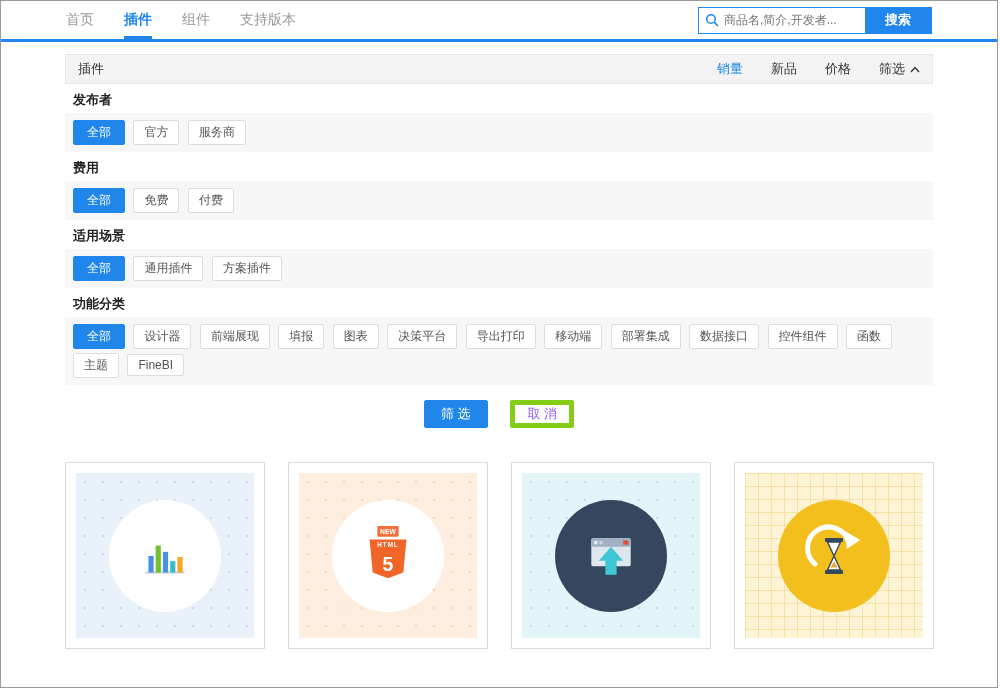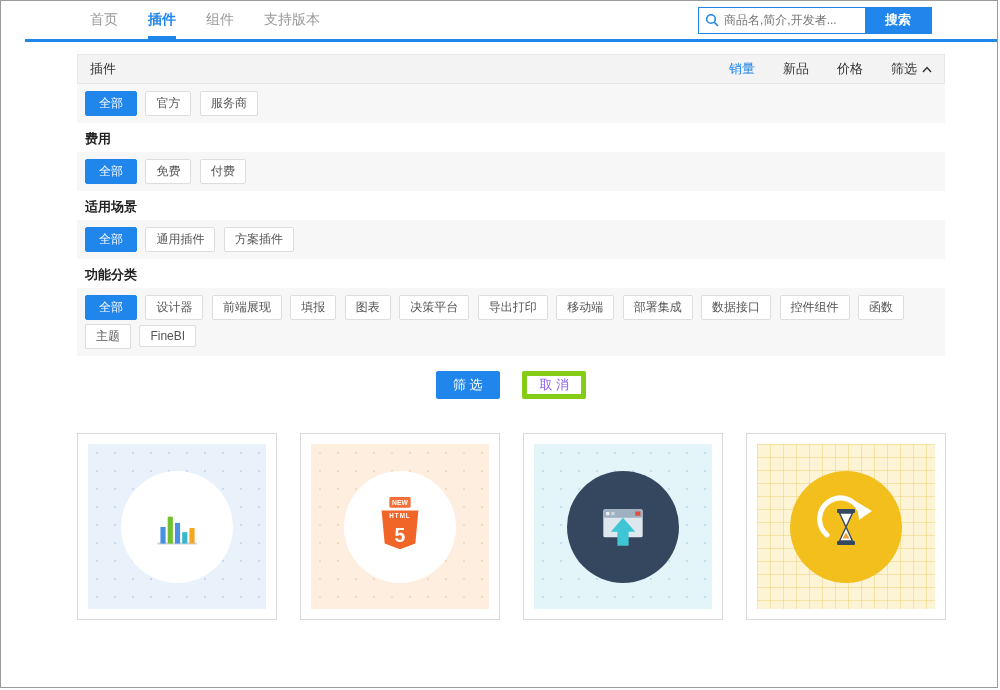--- a/index.html
+++ b/index.html
@@ -1,18 +1,18 @@
 <!DOCTYPE html>
 <html><head>
 <meta charset="utf-8">
 <style>
   :root{ --accent:#2186eb; --red:#f04134; }
   *{ margin:0; padding:0; box-sizing:border-box; }
   body{ font-family:"Liberation Sans","DejaVu Sans",sans-serif; background:#fff; }
-  .page{ width:998px; height:688px; border:1px solid #9a9a9a; background:#fff; overflow:hidden;padding-left:24px; }
+  .page{ width:998px; height:688px; border:1px solid #9a9a9a; background:#fff; overflow:hidden; }
 
   
   .topbar{ height:38px; display:flex; align-items:stretch; padding:0 65px; }
   .nav{ display:flex; }
   .nav-item{ display:flex; align-items:center; margin-right:30px; font-size:14px; color:#999; cursor:pointer; border-bottom:3px solid transparent; padding-top:3px; }
   .nav-item.active{ color:var(--accent); font-weight:bold; border-bottom-color:var(--accent); }
   .searchbox{ margin-left:auto; align-self:center; display:flex; border:1px solid var(--accent); height:27px; width:234px; }
   .search-field{ flex:1; display:flex; align-items:center; background:#fff; padding:0 6px; }
   .search-field svg{ flex:none; margin-right:5px; }
   .search-field input{ border:none; outline:none; width:100%; font-size:12px; color:#333; font-family:inherit; }
@@ -97,20 +97,21 @@
         <span class="filter-toggle">
           <span>筛选</span>
           <svg width="10" height="7" viewBox="0 0 10 7">
               <polyline points="1,6 5,1.5 9,6" stroke="#333" stroke-width="1.4" fill="none"></polyline>
             </svg>
         </span>
       </div>
     </div>
 
     <div class="group">
+      <div class="group-label">发布者</div>
       <div class="group-options">
         <span class="opt sel">全部</span>
         <span class="opt">官方</span>
         <span class="opt">服务商</span>
       </div>
     </div>
 
     <div class="group">
       <div class="group-label">费用</div>
       <div class="group-options">

